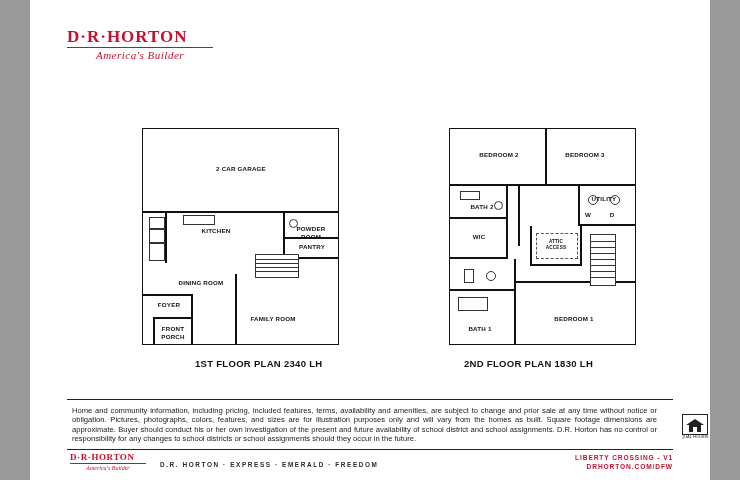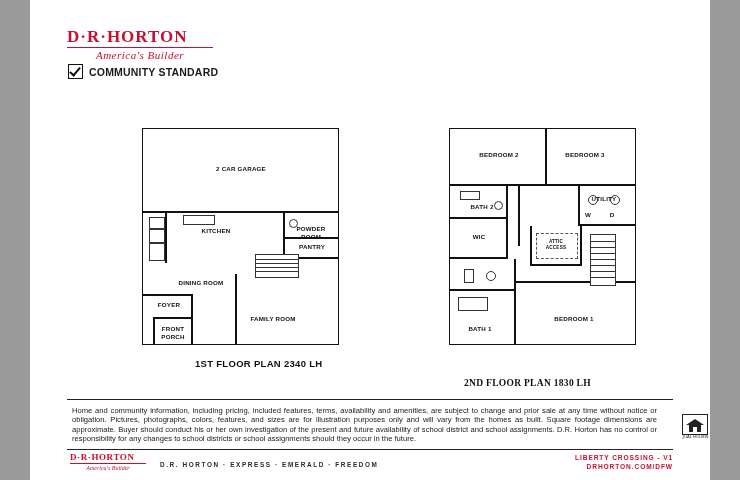--- a/index.html
+++ b/index.html
@@ -90,24 +90,20 @@
 <body>
 
 <div class="page">
 
   <div class="brand">
     <div class="name">D·R·HORTON</div>
     <div class="rule"></div>
     <div class="tag">America's Builder</div>
   </div>
 
-  <div class="std">
-    <div class="box"></div>
-    <div class="txt">COMMUNITY STANDARD</div>
-  </div>
 
   <div class="plan-wrap">
     <div class="fp" style="left:112px;top:128px;width:195px;height:215px;">
 
       <div class="wall" style="left:0;top:82px;width:195px;height:2px;"></div>
 
       <div class="wall" style="left:140px;top:82px;width:2px;height:60px;"></div>
       <div class="wall" style="left:140px;top:108px;width:55px;height:2px;"></div>
       <div class="wall" style="left:140px;top:128px;width:55px;height:2px;"></div>
 
@@ -198,21 +194,21 @@
       <div class="room" style="left:108px;top:22px;width:54px;">BEDROOM 3</div>
       <div class="room" style="left:14px;top:74px;width:36px;">BATH 2</div>
       <div class="room" style="left:134px;top:66px;width:40px;">UTILITY</div>
       <div class="room" style="left:134px;top:82px;width:8px;">W</div>
       <div class="room" style="left:158px;top:82px;width:8px;">D</div>
       <div class="room" style="left:14px;top:104px;width:30px;">WIC</div>
       <div class="room" style="left:90px;top:110px;width:32px;font-size:4.6px;line-height:6px;">ATTIC ACCESS</div>
       <div class="room" style="left:12px;top:196px;width:36px;">BATH 1</div>
       <div class="room" style="left:92px;top:186px;width:64px;">BEDROOM 1</div>
     </div>
-    <div class="caption" style="left:434px;top:378px;font-family:Liberation Serif, serif;">2ND FLOOR PLAN 1830 LH</div>
+    <div class="caption" style="left:434px;top:358px;">2ND FLOOR PLAN 1830 LH</div>
   </div>
 
   <div class="divider"></div>
   <div class="disclaimer">Home and community information, including pricing, included features, terms, availability and amenities, are subject to change and prior sale at any time without notice or obligation. Pictures, photographs, colors, features, and sizes are for illustration purposes only and will vary from the homes as built.  Square footage dimensions are approximate. Buyer should conduct his or her own investigation of the present and future availability of school district and school assignments.  D.R. Horton has no control or responsibility for any changes to school districts or school assignments should they occur in the future.</div>
 
   <div class="eho">
     <svg width="26" height="26" viewBox="0 0 26 26">
       <rect x="0.5" y="0.5" width="25" height="20" fill="#fff" stroke="#222"></rect>
       <path d="M4 11 L13 5 L22 11 Z" fill="#222"></path>
       <rect x="7" y="11" width="12" height="7" fill="#222"></rect>

